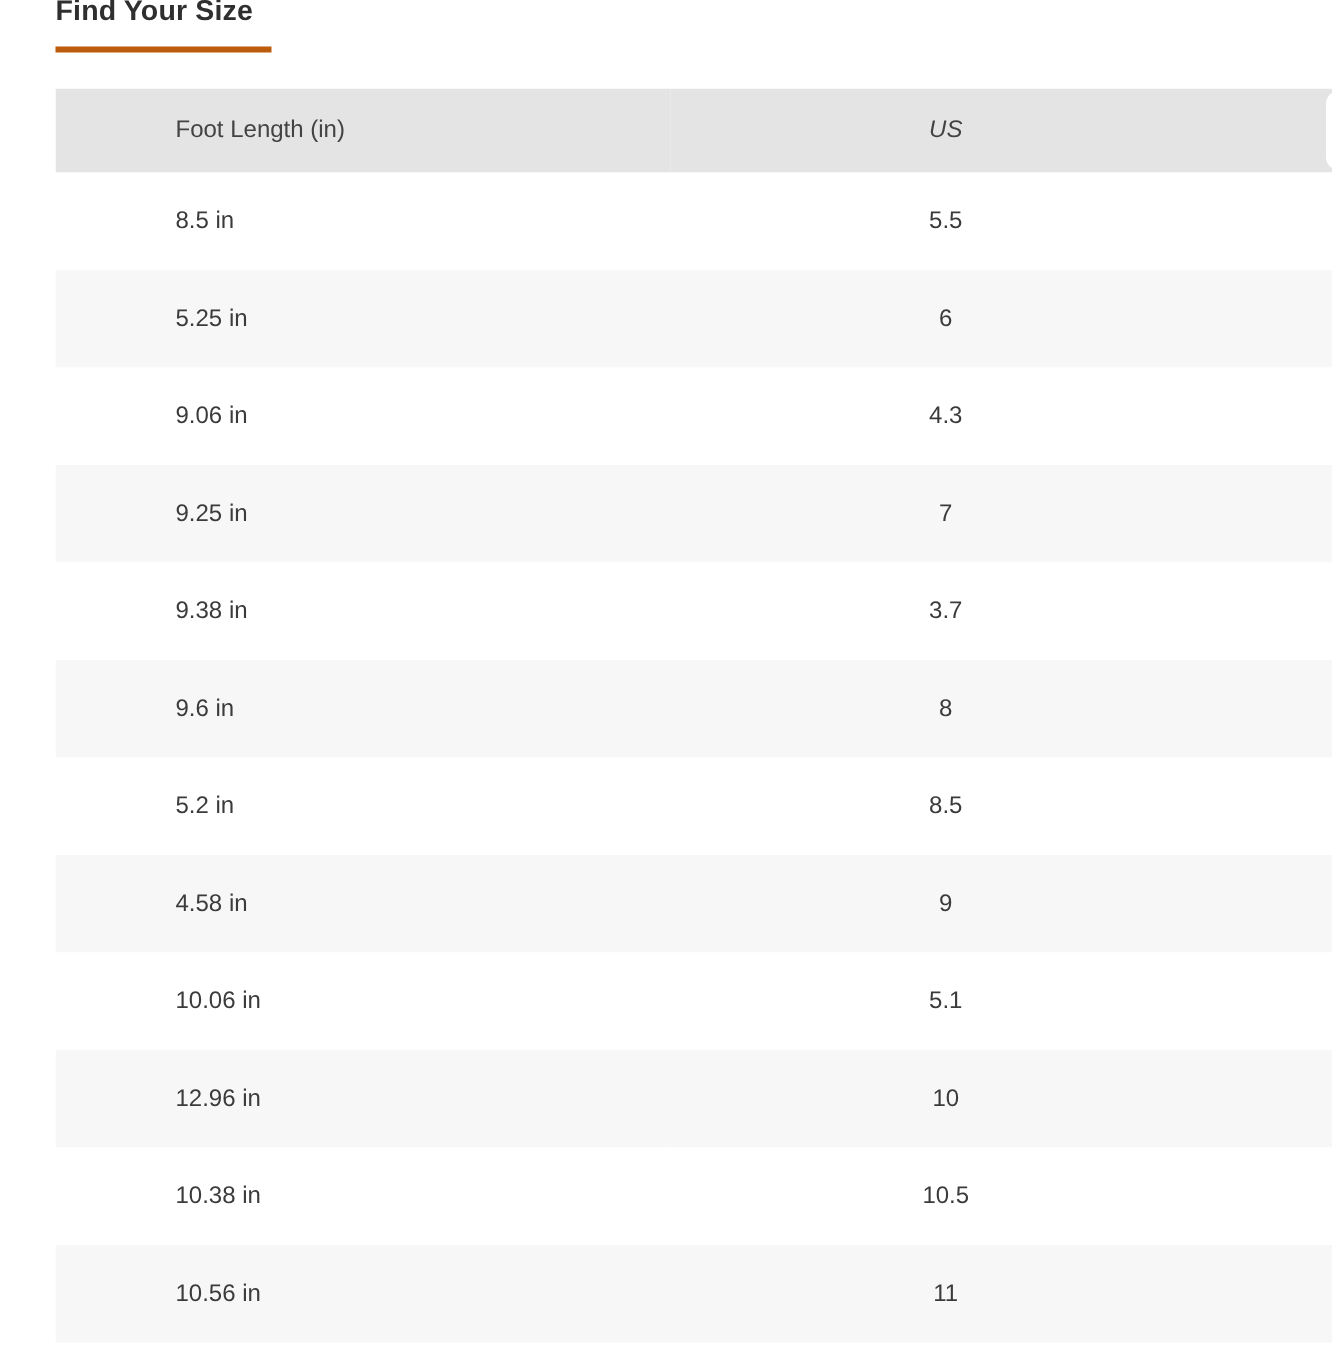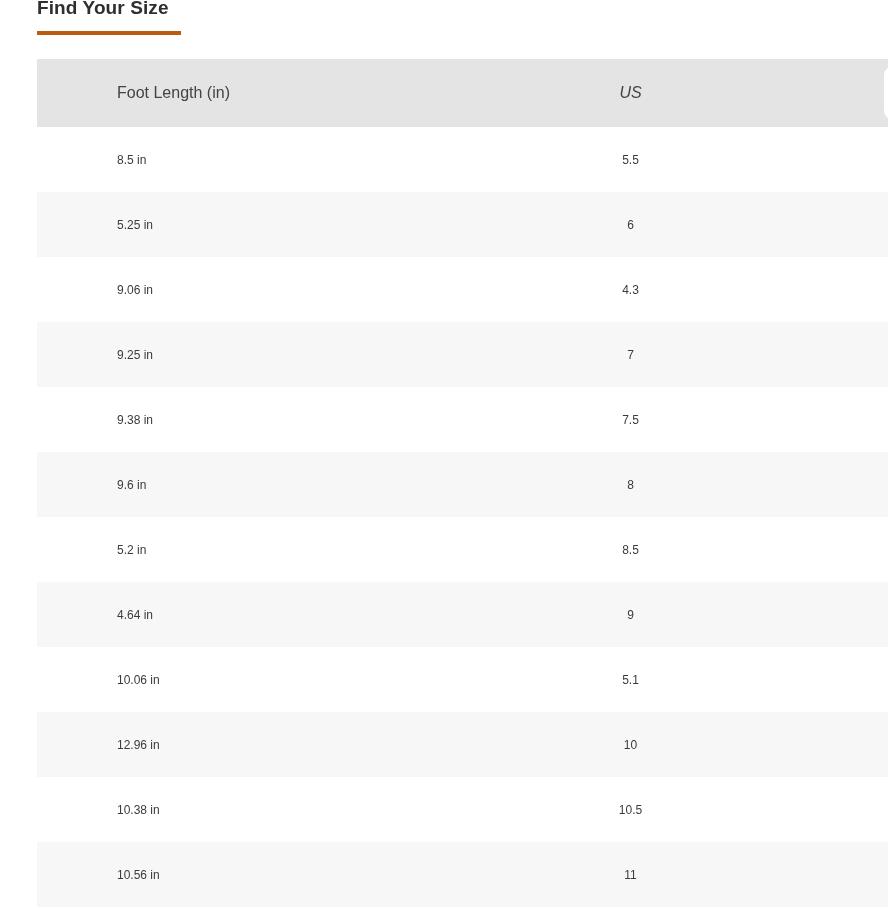--- a/index.html
+++ b/index.html
@@ -58,21 +58,21 @@
     width: 1010px;
     border-collapse: collapse;
     table-layout: fixed;
   }
   .size-table col.c-foot  { width: 410px; }
   .size-table col.c-us    { width: 429px; }
   .size-table col.c-extra { width: 171px; }
 
   .size-table thead th {
     background: #e4e4e4;
-    height: 68px;
+    height: 56px;
     padding: 0;
     font-size: 16px;
     font-weight: normal;
     color: #434343;
     vertical-align: middle;
     border: none;
     margin-left: 28px;
   }
   .size-table thead th.th-foot {
     text-align: left;
@@ -88,21 +88,21 @@
   }
   .th-extra-chip {
     height: 52px;
     background: #ffffff;
     border-radius: 8px;
   }
 
   .size-table tbody td {
     height: 65px;
     padding: 0;
-    font-size: 12px;
+    font-size: 16px;
     color: #3b3b3b;
     vertical-align: middle;
     border: none;
   }
   .size-table tbody td.td-foot {
     text-align: left;
     padding-left: 80px;
   }
   .size-table tbody td.td-us {
     text-align: center;
@@ -154,35 +154,35 @@
             <td class="td-us">4.3</td>
             <td></td>
           </tr>
           <tr class="row-even">
             <td class="td-foot">9.25 in</td>
             <td class="td-us">7</td>
             <td></td>
           </tr>
           <tr class="row-odd">
             <td class="td-foot">9.38 in</td>
-            <td class="td-us">7.5</td>
+            <td class="td-us">3.7</td>
             <td></td>
           </tr>
           <tr class="row-even">
             <td class="td-foot">9.6 in</td>
             <td class="td-us">8</td>
             <td></td>
           </tr>
           <tr class="row-odd">
             <td class="td-foot">5.2 in</td>
             <td class="td-us">8.5</td>
             <td></td>
           </tr>
           <tr class="row-even">
-            <td class="td-foot">4.64 in</td>
+            <td class="td-foot">4.58 in</td>
             <td class="td-us">9</td>
             <td></td>
           </tr>
           <tr class="row-odd">
             <td class="td-foot">10.06 in</td>
             <td class="td-us">5.1</td>
             <td></td>
           </tr>
           <tr class="row-even">
             <td class="td-foot">12.96 in</td>

